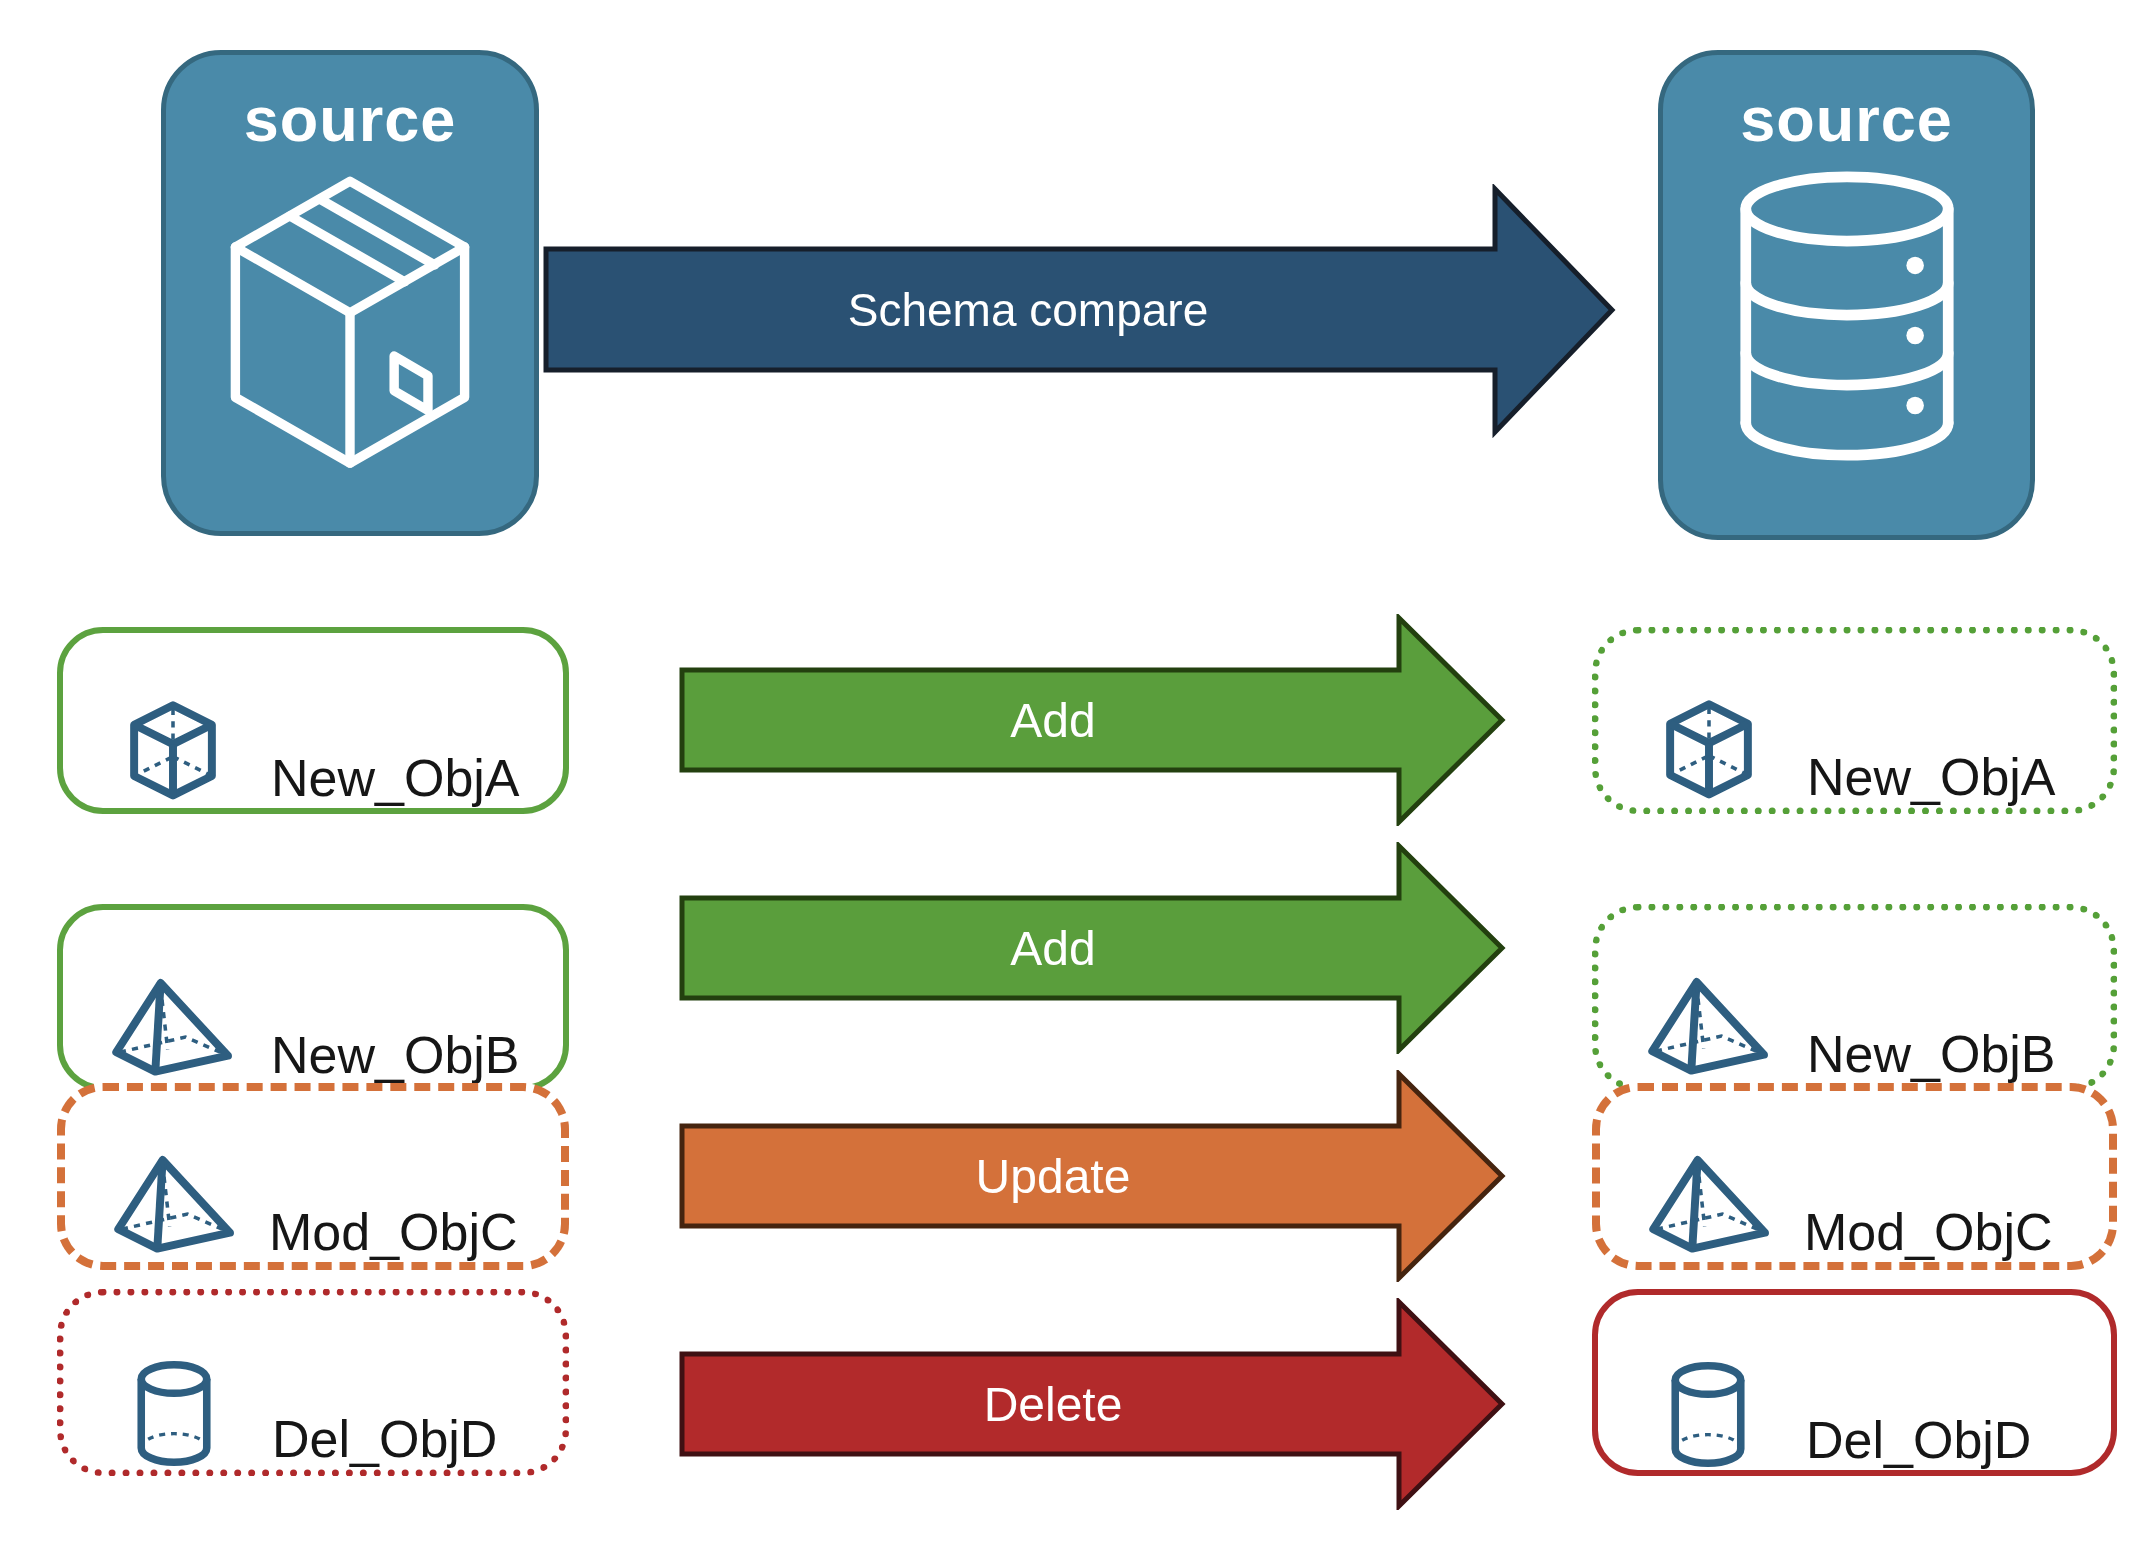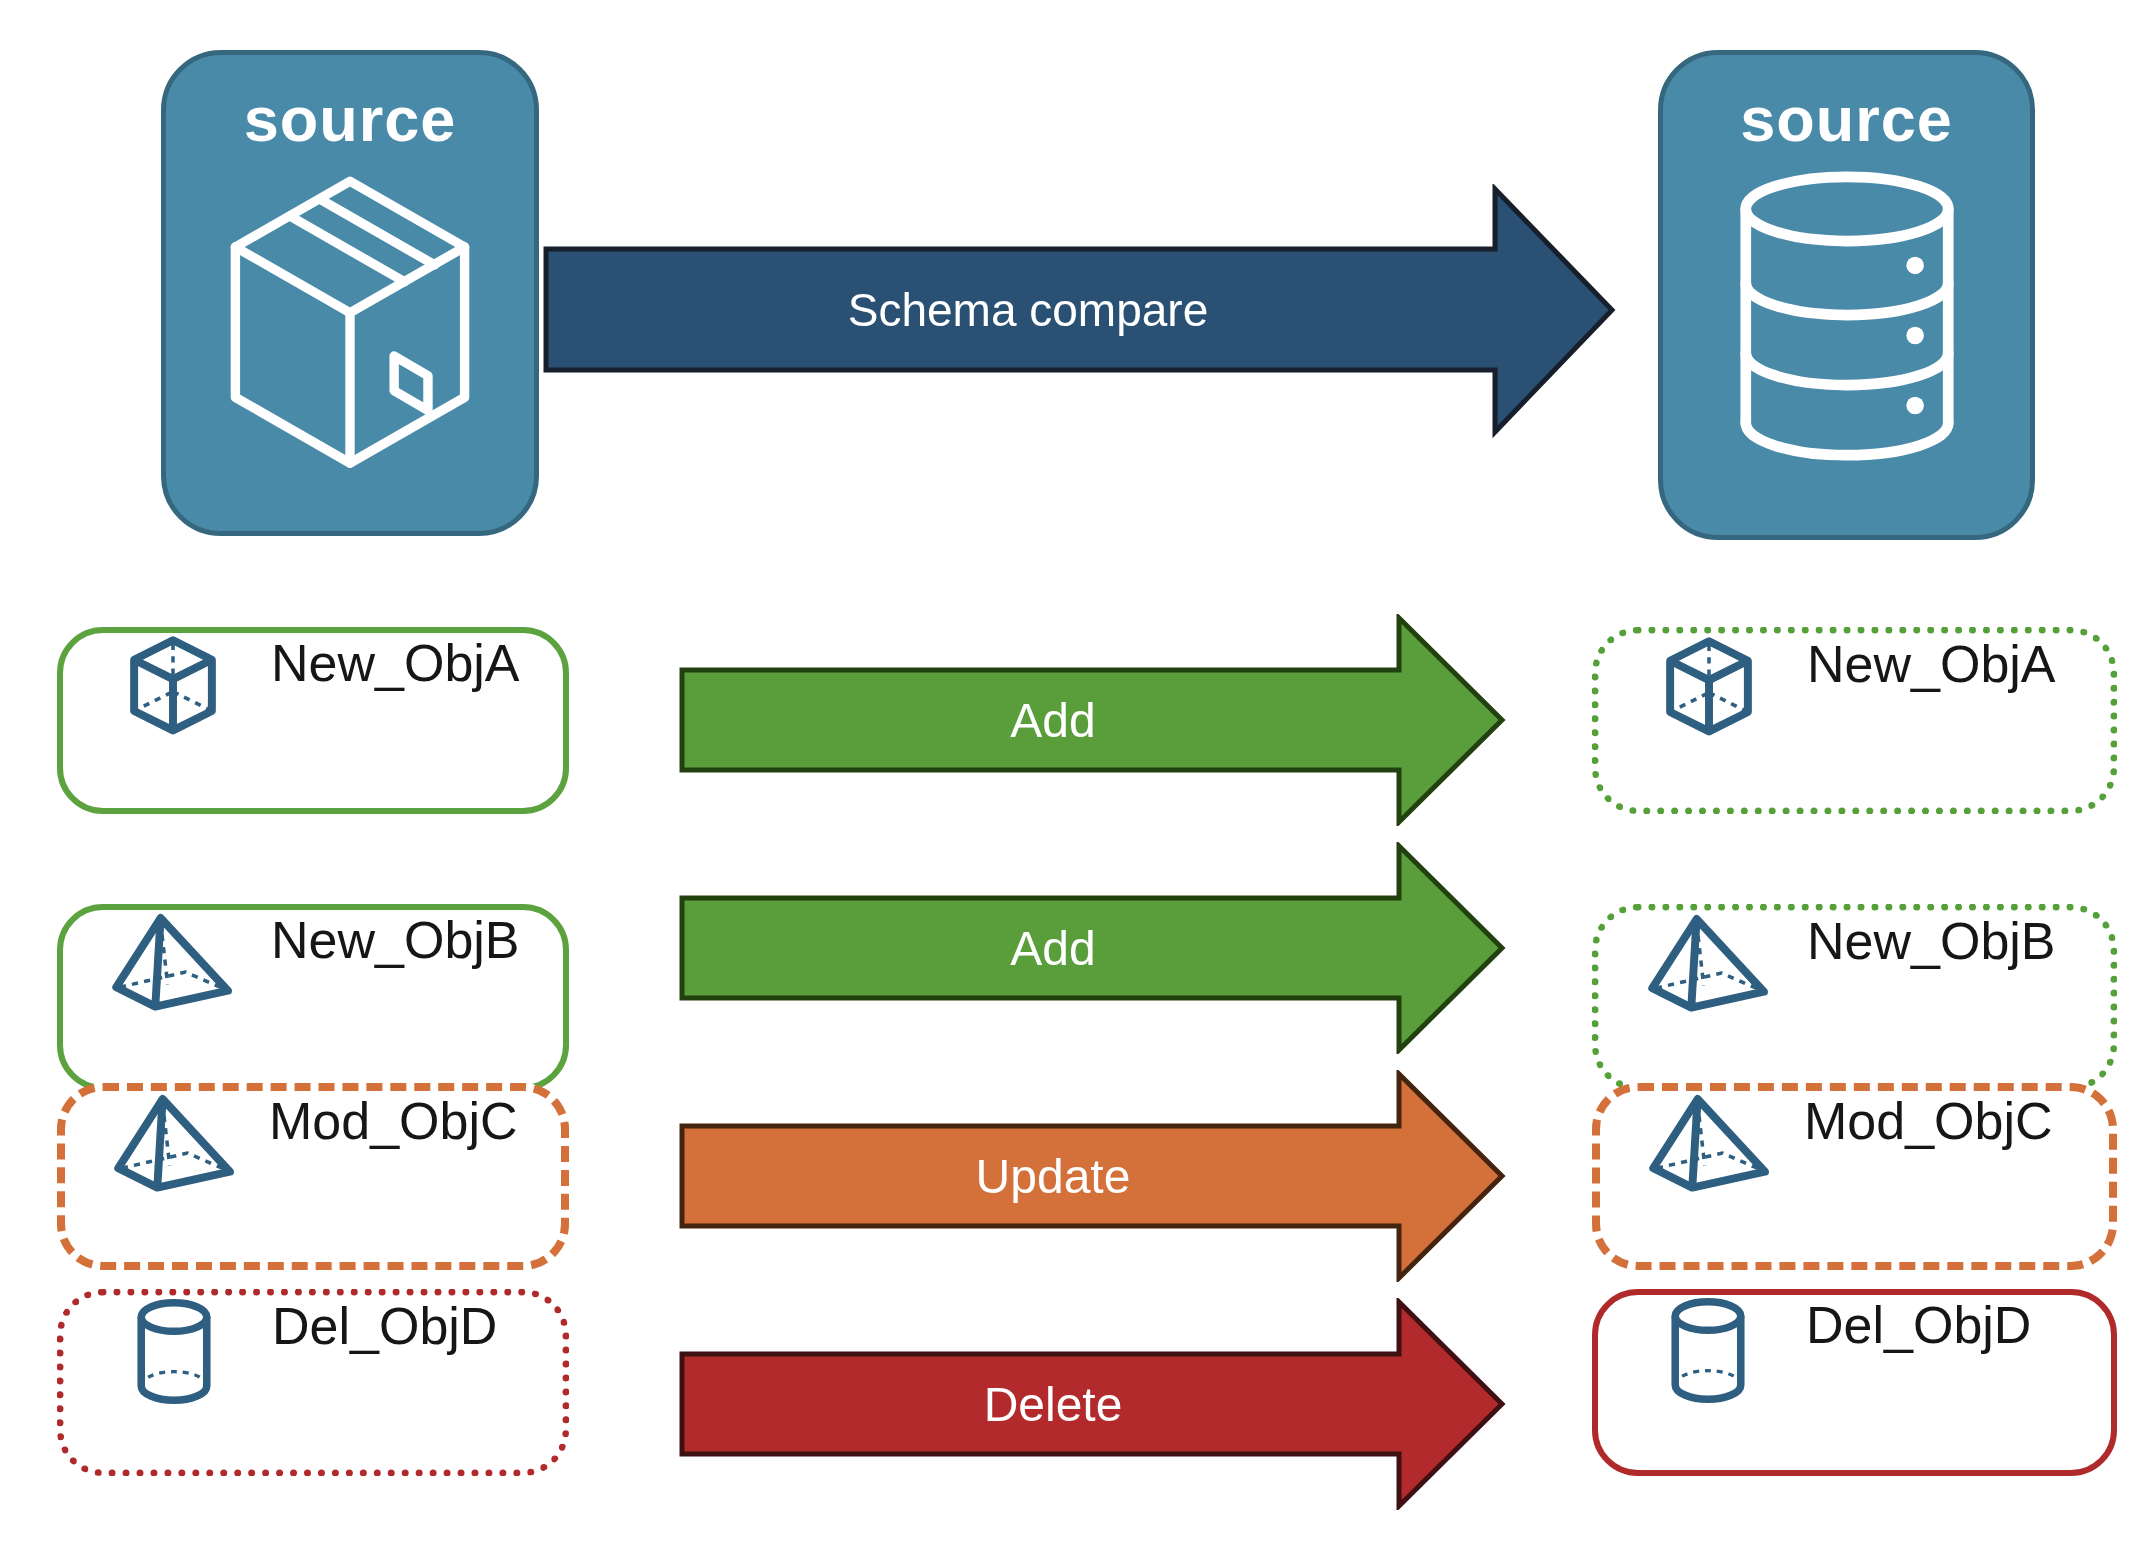--- a/index.html
+++ b/index.html
@@ -36,21 +36,21 @@
   }
   .compare-label{font-size:46px;}
   .poly-compare{fill:#2a5173;stroke:#161f2b;stroke-width:5;}
   .poly-add{fill:#5a9e3c;stroke:#23400f;stroke-width:5;}
   .poly-update{fill:#d4713a;stroke:#45240f;stroke-width:5;}
   .poly-delete{fill:#b22a2b;stroke:#3f1013;stroke-width:5;}
 
   
   .obj-box{
     position:absolute;height:187px;border-radius:46px;background:#ffffff;
-    box-sizing:border-box;display:flex;align-items:flex-start;
+    box-sizing:border-box;display:flex;align-items:flex-end;
     padding-left:48px;gap:36px;
   }
   .obj-box.left-col{left:57px;width:512px;}
   .obj-box.right-col{left:1592px;width:525px;}
   .solid-green {border:6px solid #5ca23f;}
   .dotted-green{border:7px dotted #55a038;}
   .dashed-orange{border:8px dashed #d4713a;}
   .dotted-red  {border:7px dotted #b02a2b;}
   .solid-red   {border:6px solid #b02a2b;}
   .icon-slot{width:124px;display:flex;justify-content:center;align-items:center;flex:0 0 auto;}

